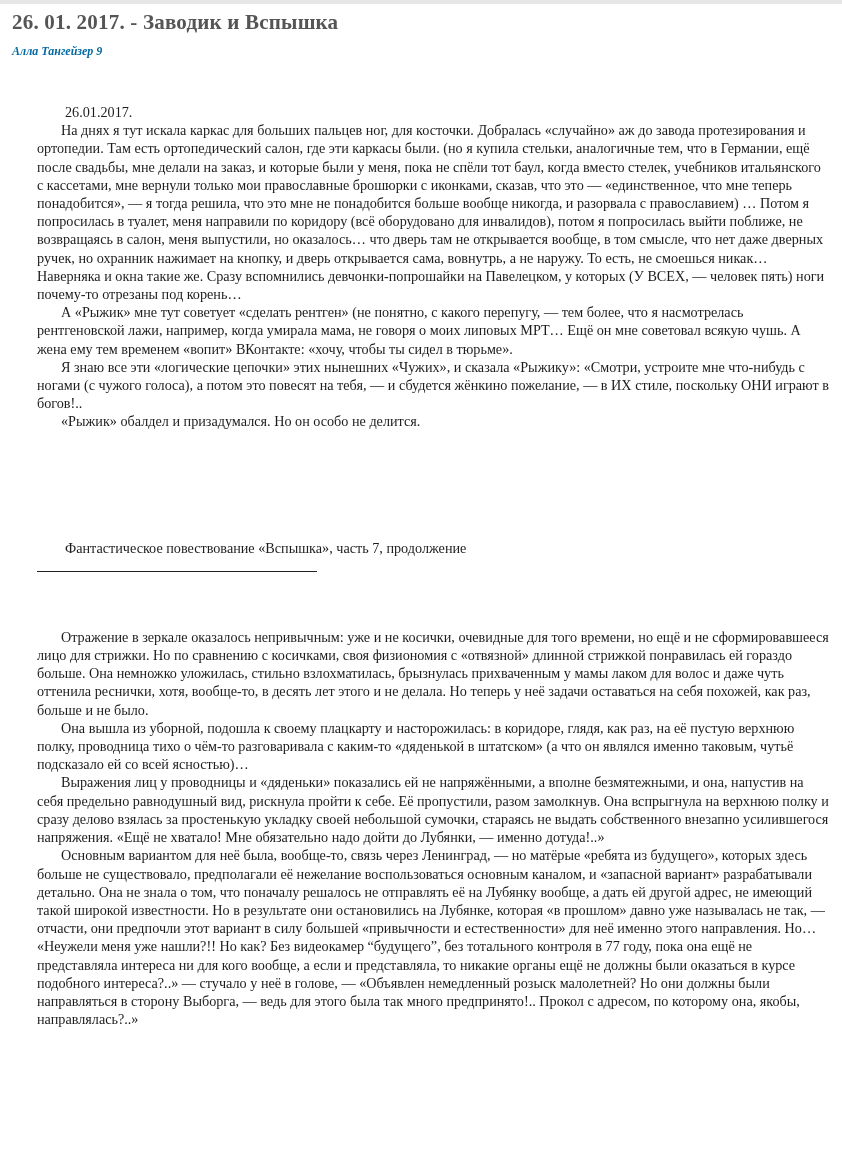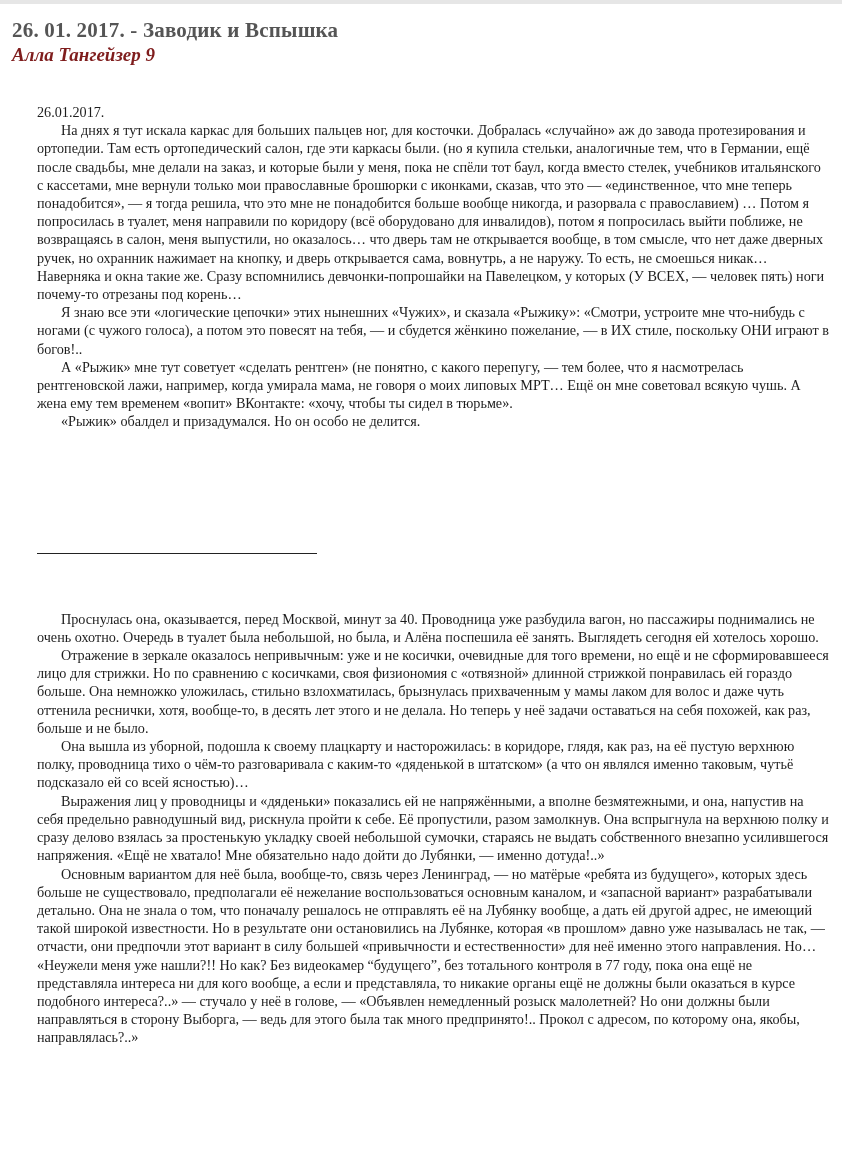--- a/index.html
+++ b/index.html
@@ -3,58 +3,58 @@
   <meta charset="utf-8">
   <style>
     html, body { margin: 0; padding: 0; background: #ffffff; }
     body {
       width: 842px; height: 1152px; overflow: hidden; position: relative;
       font-family: "Liberation Serif", "DejaVu Serif", serif;
       color: #1a1a1a;
     }
     .topbar { position: absolute; left: 0; top: 0; width: 842px; height: 4px; background: #e6e6e6; }
     .title {
-      position: absolute; left: 12px; top: 18px;
+      position: absolute; left: 12px; top: 10px;
       font-size: 21px; font-weight: bold; color: #555555; margin: 0;
       letter-spacing: 0.2px;
     }
     .author {
       position: absolute; left: 12px; top: 44px;
-      font-size: 19px; font-weight: bold; font-style: italic; color: #7f1d1d;
+      font-size: 12px; font-weight: bold; font-style: italic; color: #0369a1;
     }
     .content {
       position: absolute; left: 37px; top: 103px; width: 792px;
       font-size: 14.2px; line-height: 18.2px; color: #1c1c1c;
     }
     .content p { margin: 0; text-indent: 24px; }
-    .content p.noindent { text-indent: 0; }
+    .content p.noindent { text-indent: 0; margin-left: 28px; }
     .gap-1 { height: 18px; }
     .gap-big { height: 90px; }
     .gap-mid { height: 40px; }
     .divider {
       width: 280px; height: 0; border-top: 1px solid #222;
       margin: 14px 0 16px 0;
     }
   </style>
 </head>
 <body>
 
 <div class="topbar"></div>
 
 <h1 class="title">26. 01. 2017. - Заводик и Вспышка</h1>
 <a class="author">Алла Тангейзер 9</a>
 
 <div class="content">
   <p class="noindent">26.01.2017.</p>
   <p>На днях я тут искала каркас для больших пальцев ног, для косточки. Добралась «случайно» аж до завода протезирования и ортопедии. Там есть ортопедический салон, где эти каркасы были. (но я купила стельки, аналогичные тем, что в Германии, ещё после свадьбы, мне делали на заказ, и которые были у меня, пока не спёли тот баул, когда вместо стелек, учебников итальянского с кассетами, мне вернули только мои православные брошюрки с иконками, сказав, что это — «единственное, что мне теперь понадобится», — я тогда решила, что это мне не понадобится больше вообще никогда, и разорвала с православием) … Потом я попросилась в туалет, меня направили по коридору (всё оборудовано для инвалидов), потом я попросилась выйти поближе, не возвращаясь в салон, меня выпустили, но оказалось… что дверь там не открывается вообще, в том смысле, что нет даже дверных ручек, но охранник нажимает на кнопку, и дверь открывается сама, вовнутрь, а не наружу. То есть, не смоешься никак… Наверняка и окна такие же. Сразу вспомнились девчонки-попрошайки на Павелецком, у которых (У ВСЕХ, — человек пять) ноги почему-то отрезаны под корень…</p>
+  <p>А «Рыжик» мне тут советует «сделать рентген» (не понятно, с какого перепугу, — тем более, что я насмотрелась рентгеновской лажи, например, когда умирала мама, не говоря о моих липовых МРТ… Ещё он мне советовал всякую чушь. А жена ему тем временем «вопит» ВКонтакте: «хочу, чтобы ты сидел в тюрьме».</p>
   <p>Я знаю все эти «логические цепочки» этих нынешних «Чужих», и сказала «Рыжику»: «Смотри, устроите мне что-нибудь с ногами (с чужого голоса), а потом это повесят на тебя, — и сбудется жёнкино пожелание, — в ИХ стиле, поскольку ОНИ играют в богов!..</p>
-  <p>А «Рыжик» мне тут советует «сделать рентген» (не понятно, с какого перепугу, — тем более, что я насмотрелась рентгеновской лажи, например, когда умирала мама, не говоря о моих липовых МРТ… Ещё он мне советовал всякую чушь. А жена ему тем временем «вопит» ВКонтакте: «хочу, чтобы ты сидел в тюрьме».</p>
   <p>«Рыжик» обалдел и призадумался. Но он особо не делится.</p>
   <div class="gap-1"></div>
   <div class="gap-big"></div>
+  <p class="noindent">Фантастическое повествование «Вспышка», часть 7, продолжение</p>
   <div class="divider"></div>
   <div class="gap-mid"></div>
-  <p>Проснулась она, оказывается, перед Москвой, минут за 40. Проводница уже разбудила вагон, но пассажиры поднимались не очень охотно. Очередь в туалет была небольшой, но была, и Алёна поспешила её занять. Выглядеть сегодня ей хотелось хорошо.</p>
   <p>Отражение в зеркале оказалось непривычным: уже и не косички, очевидные для того времени, но ещё и не сформировавшееся лицо для стрижки. Но по сравнению с косичками, своя физиономия с «отвязной» длинной стрижкой понравилась ей гораздо больше. Она немножко уложилась, стильно взлохматилась, брызнулась прихваченным у мамы лаком для волос и даже чуть оттенила реснички, хотя, вообще-то, в десять лет этого и не делала. Но теперь у неё задачи оставаться на себя похожей, как раз, больше и не было.</p>
   <p>Она вышла из уборной, подошла к своему плацкарту и насторожилась: в коридоре, глядя, как раз, на её пустую верхнюю полку, проводница тихо о чём-то разговаривала с каким-то «дяденькой в штатском» (а что он являлся именно таковым, чутьё подсказало ей со всей ясностью)…</p>
   <p>Выражения лиц у проводницы и «дяденьки» показались ей не напряжёнными, а вполне безмятежными, и она, напустив на себя предельно равнодушный вид, рискнула пройти к себе. Её пропустили, разом замолкнув. Она вспрыгнула на верхнюю полку и сразу делово взялась за простенькую укладку своей небольшой сумочки, стараясь не выдать собственного внезапно усилившегося напряжения. «Ещё не хватало! Мне обязательно надо дойти до Лубянки, — именно дотуда!..»</p>
   <p>Основным вариантом для неё была, вообще-то, связь через Ленинград, — но матёрые «ребята из будущего», которых здесь больше не существовало, предполагали её нежелание воспользоваться основным каналом, и «запасной вариант» разрабатывали детально. Она не знала о том, что поначалу решалось не отправлять её на Лубянку вообще, а дать ей другой адрес, не имеющий такой широкой известности. Но в результате они остановились на Лубянке, которая «в прошлом» давно уже называлась не так, — отчасти, они предпочли этот вариант в силу большей «привычности и естественности» для неё именно этого направления. Но… «Неужели меня уже нашли?!! Но как? Без видеокамер “будущего”, без тотального контроля в 77 году, пока она ещё не представляла интереса ни для кого вообще, а если и представляла, то никакие органы ещё не  должны были оказаться в курсе подобного интереса?..» — стучало у неё в голове, — «Объявлен немедленный розыск малолетней? Но они должны были направляться в сторону Выборга, — ведь для этого была так много предпринято!.. Прокол с адресом, по которому она, якобы, направлялась?..»</p>
 </div>
 
 </body></html>

